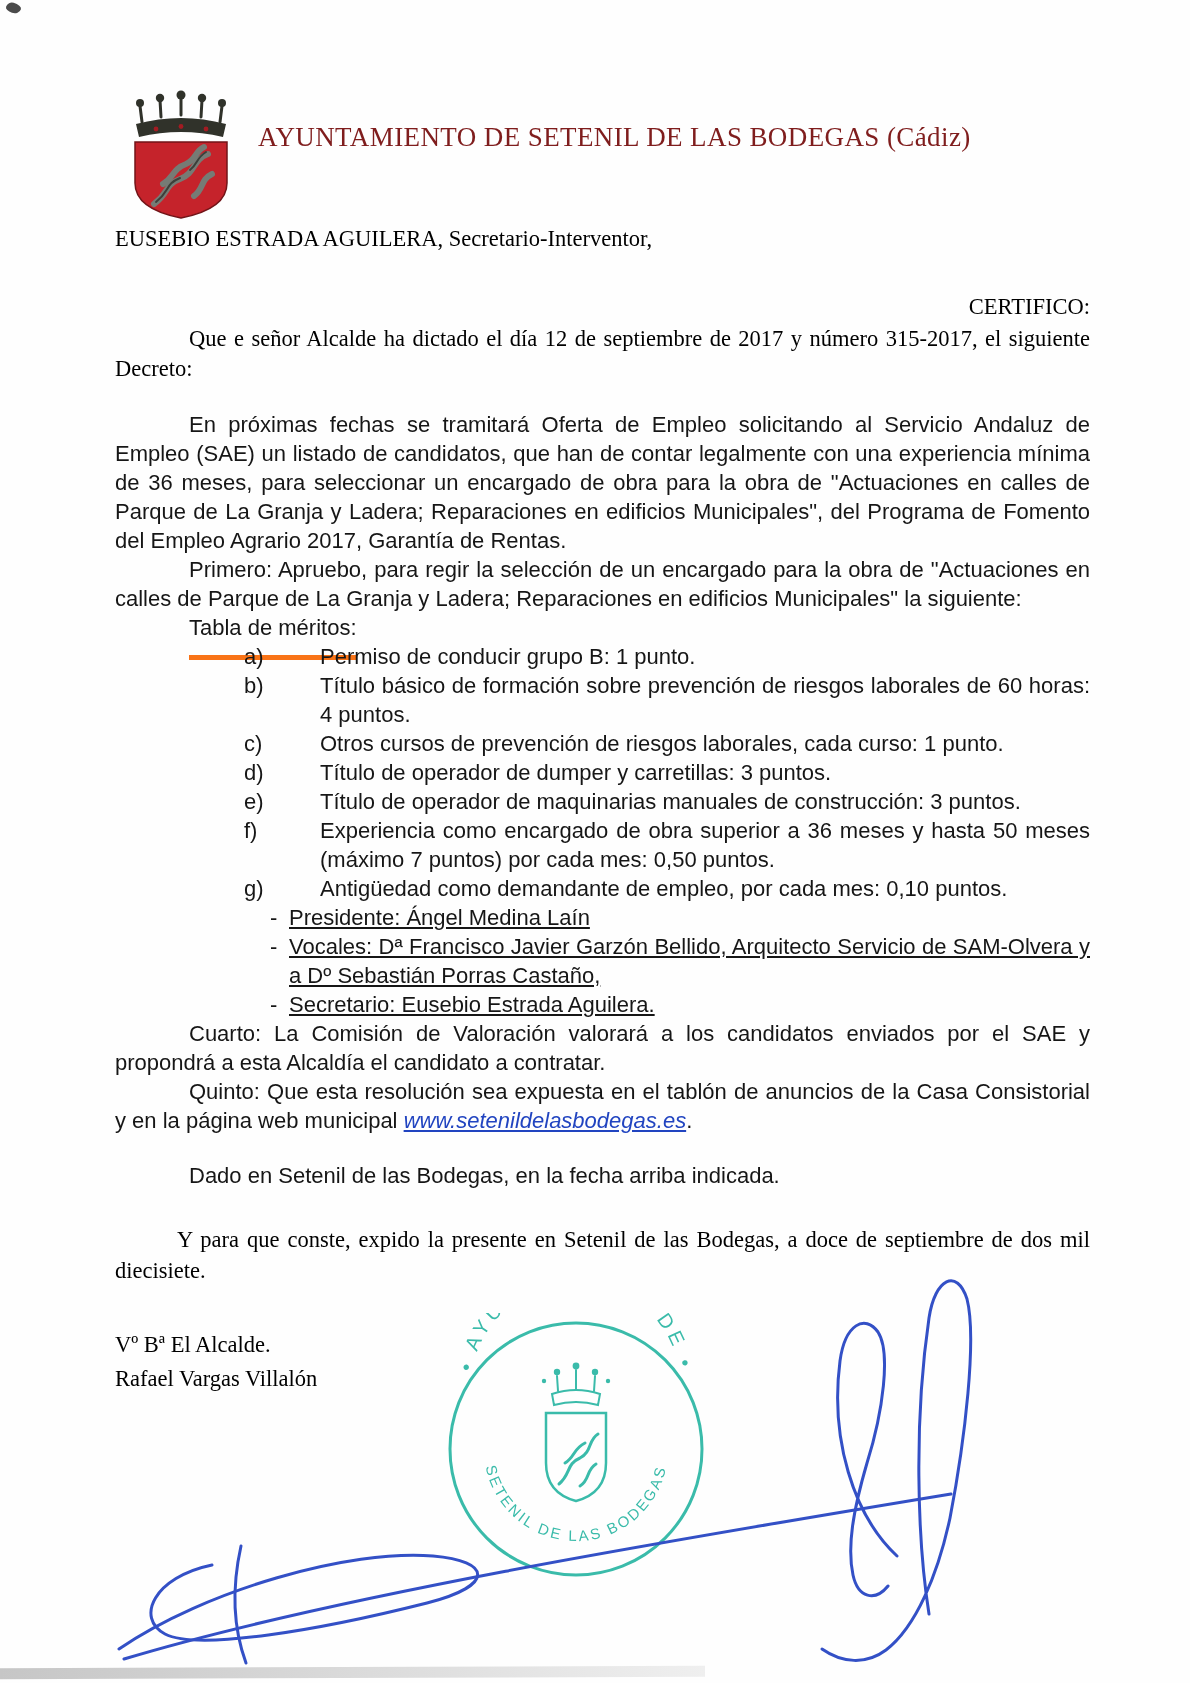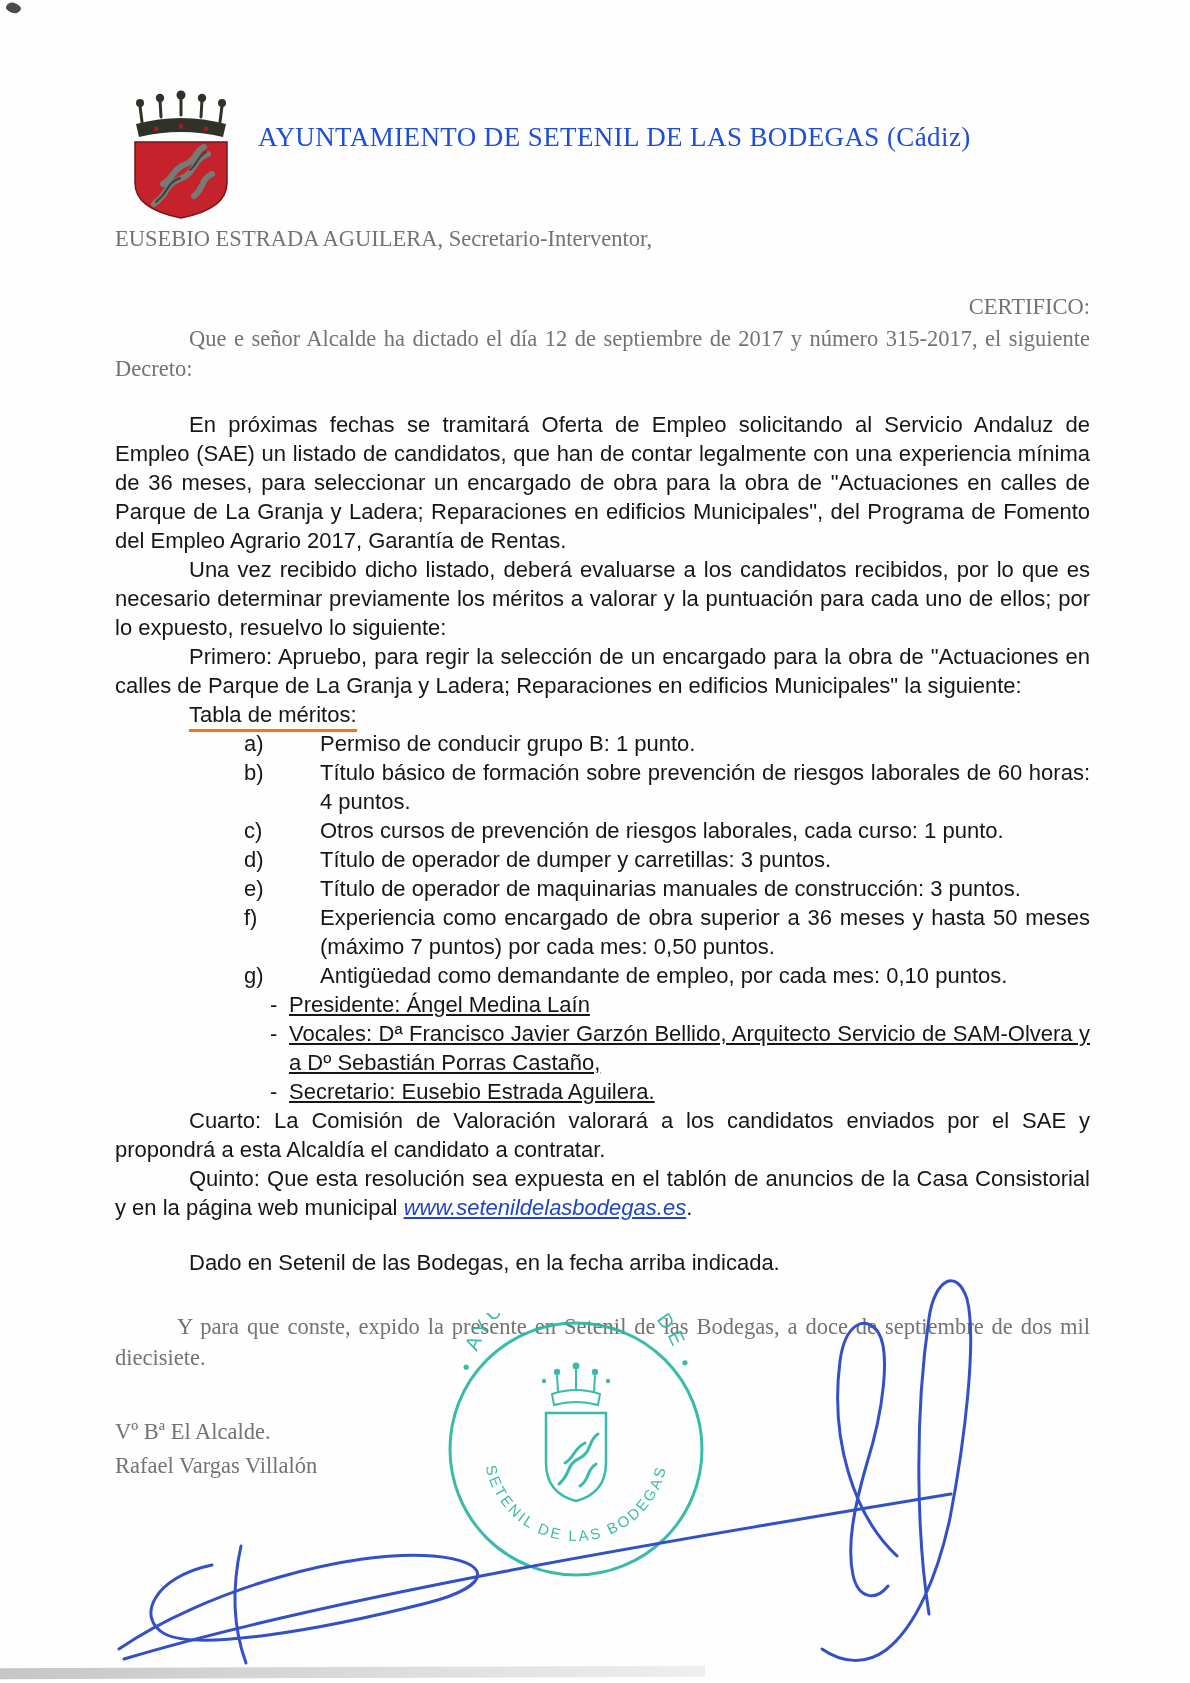--- a/index.html
+++ b/index.html
@@ -1,33 +1,33 @@
 <!DOCTYPE html>
 <html><head>
 <meta charset="utf-8">
 <style>
   html,body{margin:0;padding:0;background:#ffffff;}
   .page{position:relative;width:1190px;height:1683px;background:#fefefe;overflow:hidden;color:#141414;}
   p{margin:0;}
-  .serif{font-family:"Liberation Serif", serif;font-size:22.5px;line-height:30px;color:#737373;}
+  .serif{font-family:"Liberation Serif", serif;font-size:22.5px;line-height:30px;color:#000000;}
   .sans{font-family:"Liberation Sans", sans-serif;font-size:22px;line-height:29px;color:#161616;}
   .just{text-align:justify;text-justify:inter-word;}
   .ind{text-indent:74px;}
 
   .coat{position:absolute;left:118px;top:90px;}
   .title{position:absolute;left:258px;top:122px;width:800px;font-family:"Liberation Serif", serif;
-         font-size:27px;letter-spacing:.4px;color:#1d4ed8;}
+         font-size:27px;letter-spacing:.4px;color:#7f1d1d;}
 
   .content{position:absolute;left:115px;right:100px;top:222px;}
   .certifier{margin-top:2px;}
   .heading{margin-top:38px;text-align:right;}
   .intro{margin-top:2px;}
   .decree{margin-top:26px;}
   .merits-heading{margin-left:74px;font-family:"Liberation Sans", sans-serif;font-size:22px;line-height:29px;}
-  .merits-heading .u{border-bottom:3px solid #f97316;padding-bottom:2px;}
+  .merits-heading .u{border-bottom:5px solid #f97316;padding-bottom:15px;}
   .li{display:flex;margin-left:129px;font-family:"Liberation Sans", sans-serif;font-size:22px;line-height:29px;}
   .li .marker{flex:0 0 40px;}
   .li .litext{flex:1;text-align:justify;margin-left:36px;}
   .ci{display:flex;margin-left:155px;font-family:"Liberation Sans", sans-serif;font-size:22px;line-height:29px;}
   .ci .cmarker{flex:0 0 19px;}
   .ci .citext{flex:1;text-align:justify;text-decoration:underline;}
   .url{color:#2144c0;font-style:italic;text-decoration:underline;cursor:pointer;}
   .dado{margin-top:26px;}
   .attestation{margin-top:34px;text-indent:62px;line-height:31px;}
   .sig-role{margin-top:44px;}
@@ -82,21 +82,20 @@
 
   <div class="title">AYUNTAMIENTO DE SETENIL DE LAS BODEGAS (Cádiz)</div>
 
   <div class="content">
     <p class="serif certifier">EUSEBIO ESTRADA AGUILERA, Secretario-Interventor,</p>
     <p class="serif heading">CERTIFICO:</p>
     <p class="serif intro just ind">Que e señor Alcalde ha dictado el día 12 de septiembre de 2017 y número 315-2017, el siguiente Decreto:</p>
 
     <div class="decree sans">
       <p class="just ind">En próximas fechas se tramitará Oferta de Empleo solicitando al Servicio Andaluz de Empleo (SAE) un listado de candidatos, que han de contar legalmente con una experiencia mínima de 36 meses, para seleccionar un encargado de obra para la obra de "Actuaciones en calles de Parque de La Granja y Ladera; Reparaciones en edificios Municipales", del Programa de Fomento del Empleo Agrario 2017, Garantía de Rentas.</p>
-      <p class="just ind">Una vez recibido dicho listado, deberá evaluarse a los candidatos recibidos, por lo que es necesario determinar previamente los méritos a valorar y la puntuación para cada uno de ellos; por lo expuesto, resuelvo lo siguiente:</p>
       <p class="just ind">Primero: Apruebo, para regir la selección de un encargado para la obra de "Actuaciones en calles de Parque de La Granja y Ladera; Reparaciones en edificios Municipales" la siguiente:</p>
 
       <p class="merits-heading"><span class="u">Tabla de méritos:</span></p>
 
       <div class="li">
           <span class="marker">a)</span>
           <span class="litext">Permiso de conducir grupo B: 1 punto.</span>
         </div>
       <div class="li">
           <span class="marker">b)</span>

